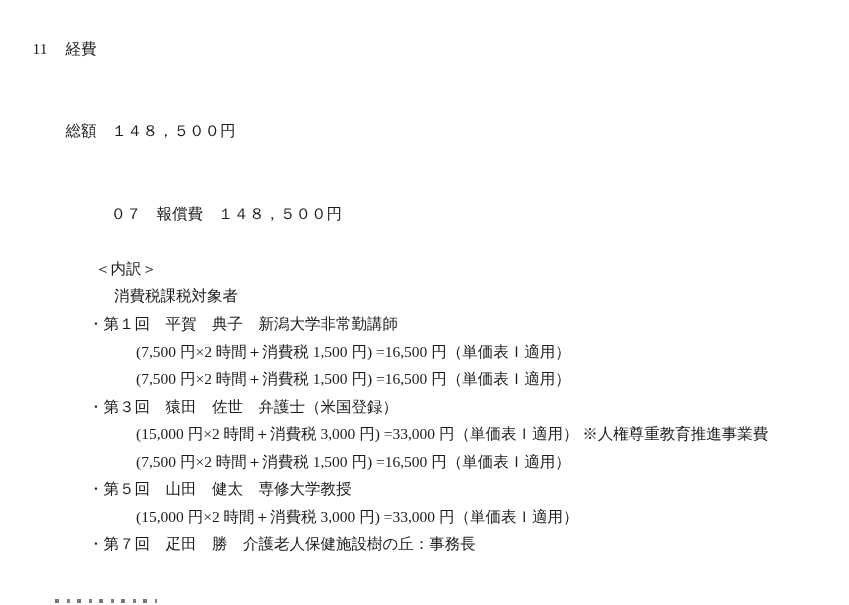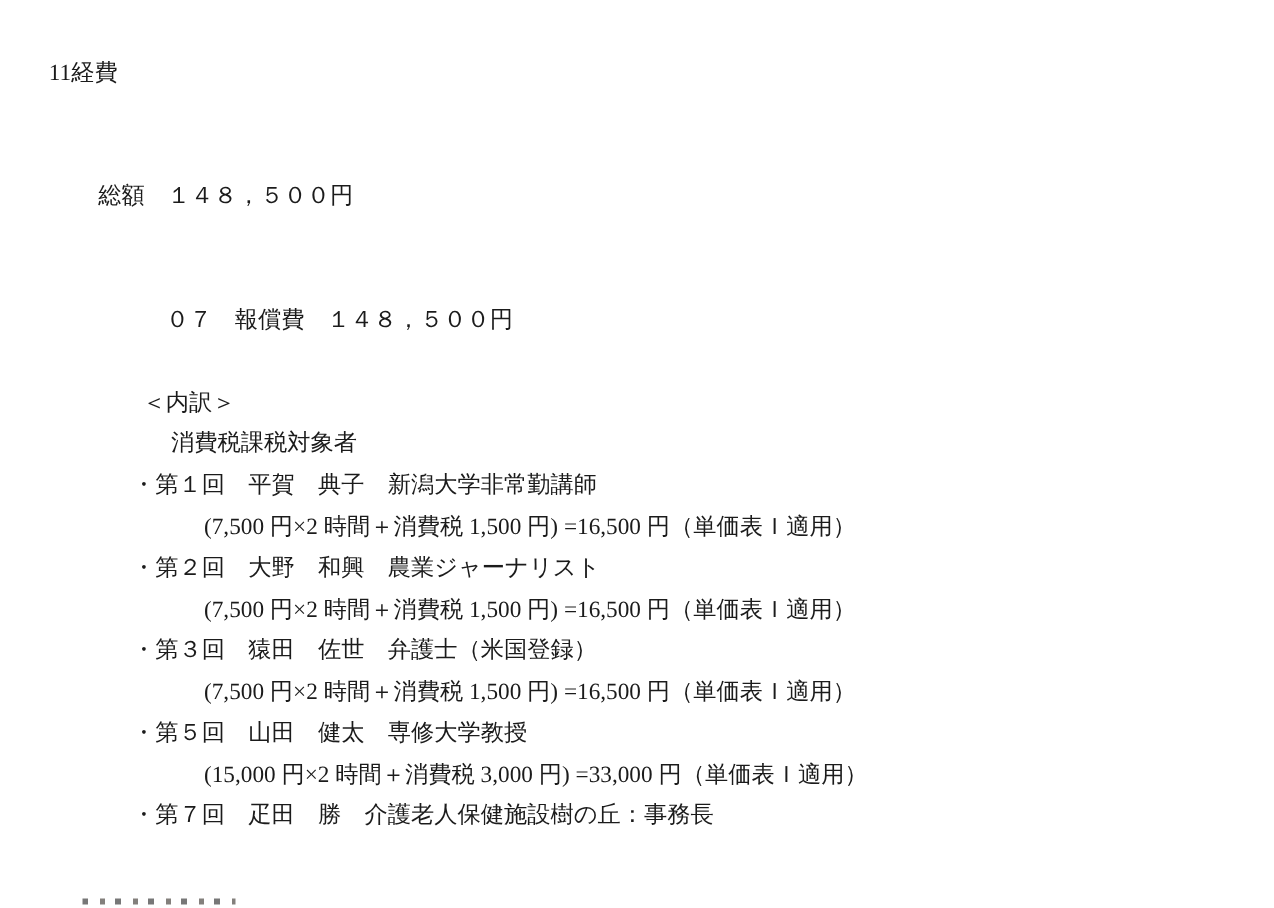--- a/index.html
+++ b/index.html
@@ -24,21 +24,21 @@
     white-space: pre;
   }
   
   .ind-section   { margin-left: 17px; }
   .ind-total     { margin-left: 50px; }
   .ind-budget    { margin-left: 95px; }
   .ind-group     { margin-left: 114px; }
   .ind-entry     { margin-left: 88px; }
   .ind-calc      { margin-left: 136px; }
 
-  .gap-after-number { }
+  .gap-after-number { margin-right: 18px; }
   .gap-word         { margin-right: 15px; }
 
   
   .clipped-fragment {
     position: absolute;
     left: 55px;
     top: 599px;
     width: 102px;
     height: 4px;
     background: repeating-linear-gradient(90deg,
@@ -64,23 +64,23 @@
     <span class="gap-word">０７</span><span class="gap-word">報償費</span><span>１４８，５００円</span>
   </div>
 
   <div class="row ind-budget">＜内訳＞</div>
 
   <div class="row ind-group">消費税課税対象者</div>
 
   <div id="entries">
       <div class="row ind-entry">・第１回　平賀　典子　新潟大学非常勤講師</div>
       <div class="row ind-calc">(7,500 円×2 時間＋消費税 1,500 円) =16,500 円（単価表Ｉ適用）</div>
-      <div class="row ind-entry">・第２回　大野　和興　農業ジャーナリスト</div>
       <div class="row ind-calc">(7,500 円×2 時間＋消費税 1,500 円) =16,500 円（単価表Ｉ適用）</div>
       <div class="row ind-entry">・第３回　猿田　佐世　弁護士（米国登録）</div>
+      <div class="row ind-calc">(15,000 円×2 時間＋消費税 3,000 円) =33,000 円（単価表Ｉ適用） ※人権尊重教育推進事業費</div>
       <div class="row ind-calc">(7,500 円×2 時間＋消費税 1,500 円) =16,500 円（単価表Ｉ適用）</div>
       <div class="row ind-entry">・第５回　山田　健太　専修大学教授</div>
       <div class="row ind-calc">(15,000 円×2 時間＋消費税 3,000 円) =33,000 円（単価表Ｉ適用）</div>
       <div class="row ind-entry">・第７回　疋田　勝　介護老人保健施設樹の丘：事務長</div>
     </div>
 
   <div class="clipped-fragment"></div>
 
 </div>
 

